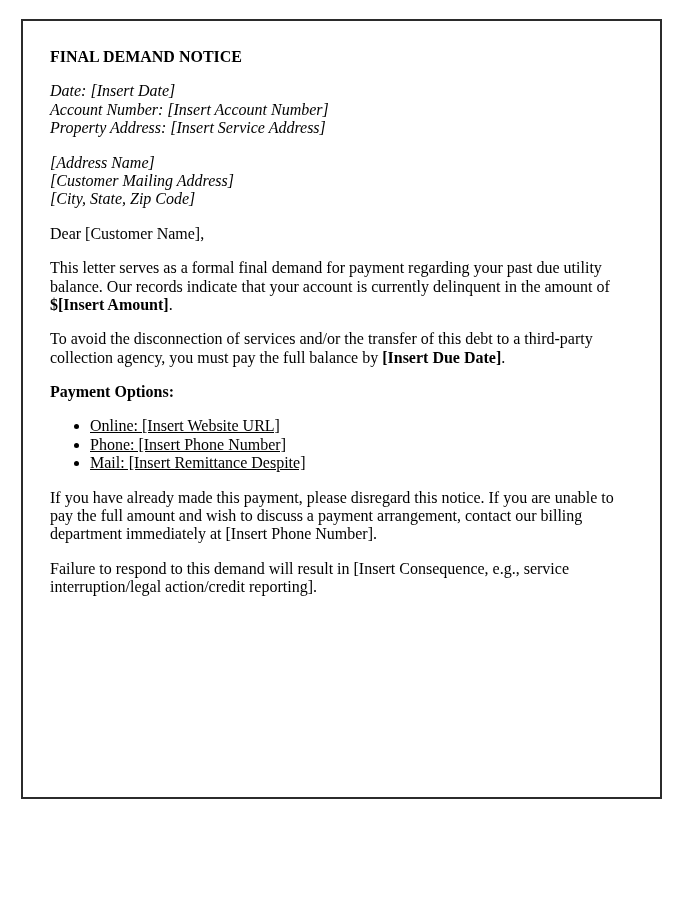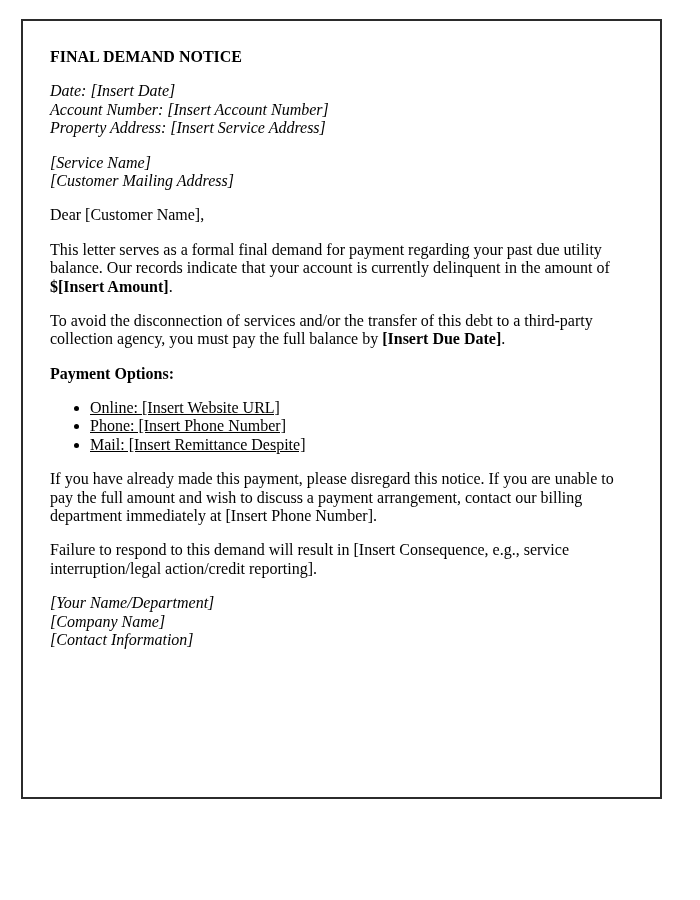--- a/index.html
+++ b/index.html
@@ -47,22 +47,23 @@
 
     <p class="bold">FINAL DEMAND NOTICE</p>
 
     <p>
       <span class="line">Date: [Insert Date]</span>
       <span class="line">Account Number: [Insert Account Number]</span>
       <span class="line">Property Address: [Insert Service Address]</span>
     </p>
 
     <p>
-      <span class="line">[Service Name]</span>
+      <span class="line">[Address Name]</span>
       <span class="line">[Customer Mailing Address]</span>
+      <span class="line">[City, State, Zip Code]</span>
     </p>
 
     <p>Dear [Customer Name],</p>
 
     <p><span>This letter serves as a formal final demand for payment regarding your past due utility balance. Our records indicate that your account is currently delinquent in the amount of </span><span class="bold">$[Insert Amount]</span><span>.</span></p>
 
 
     <p><span>To avoid the disconnection of services and/or the transfer of this debt to a third-party collection agency, you must pay the full balance by </span><span class="bold">[Insert Due Date]</span><span>.</span></p>
 
     <p class="bold">Payment Options:</p>
@@ -71,20 +72,15 @@
       <li>Online: [Insert Website URL]</li>
       <li>Phone: [Insert Phone Number]</li>
       <li>Mail: [Insert Remittance Despite]</li>
     </ul>
 
     <p>If you have already made this payment, please disregard this notice. If you are unable to pay the full amount and wish to discuss a payment arrangement, contact our billing department immediately at [Insert Phone Number].</p>
 
     <p>Failure to respond to this demand will result in [Insert Consequence, e.g., service interruption/legal action/credit reporting].</p>
 
 
-    <p>
-      <span class="line">[Your Name/Department]</span>
-      <span class="line">[Company Name]</span>
-      <span class="line">[Contact Information]</span>
-    </p>
 
   </div>
 </div>
 
 </body></html>

